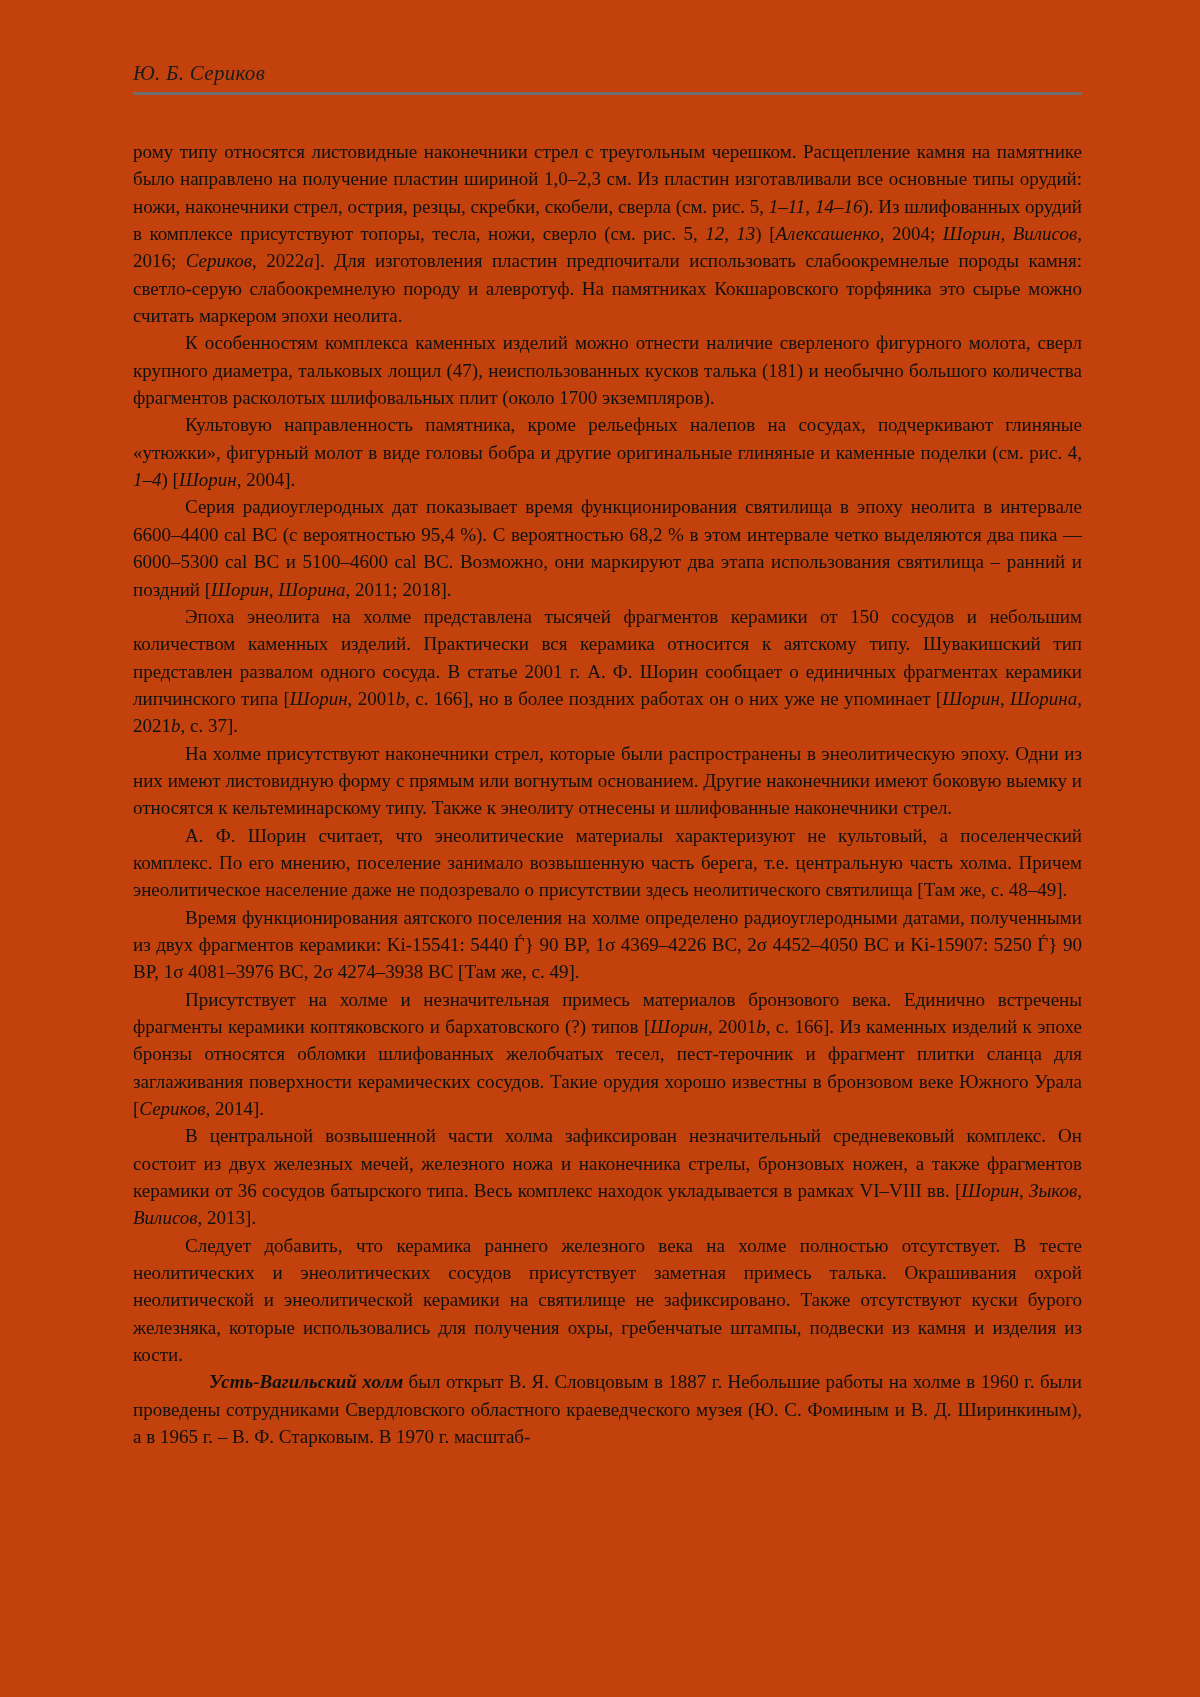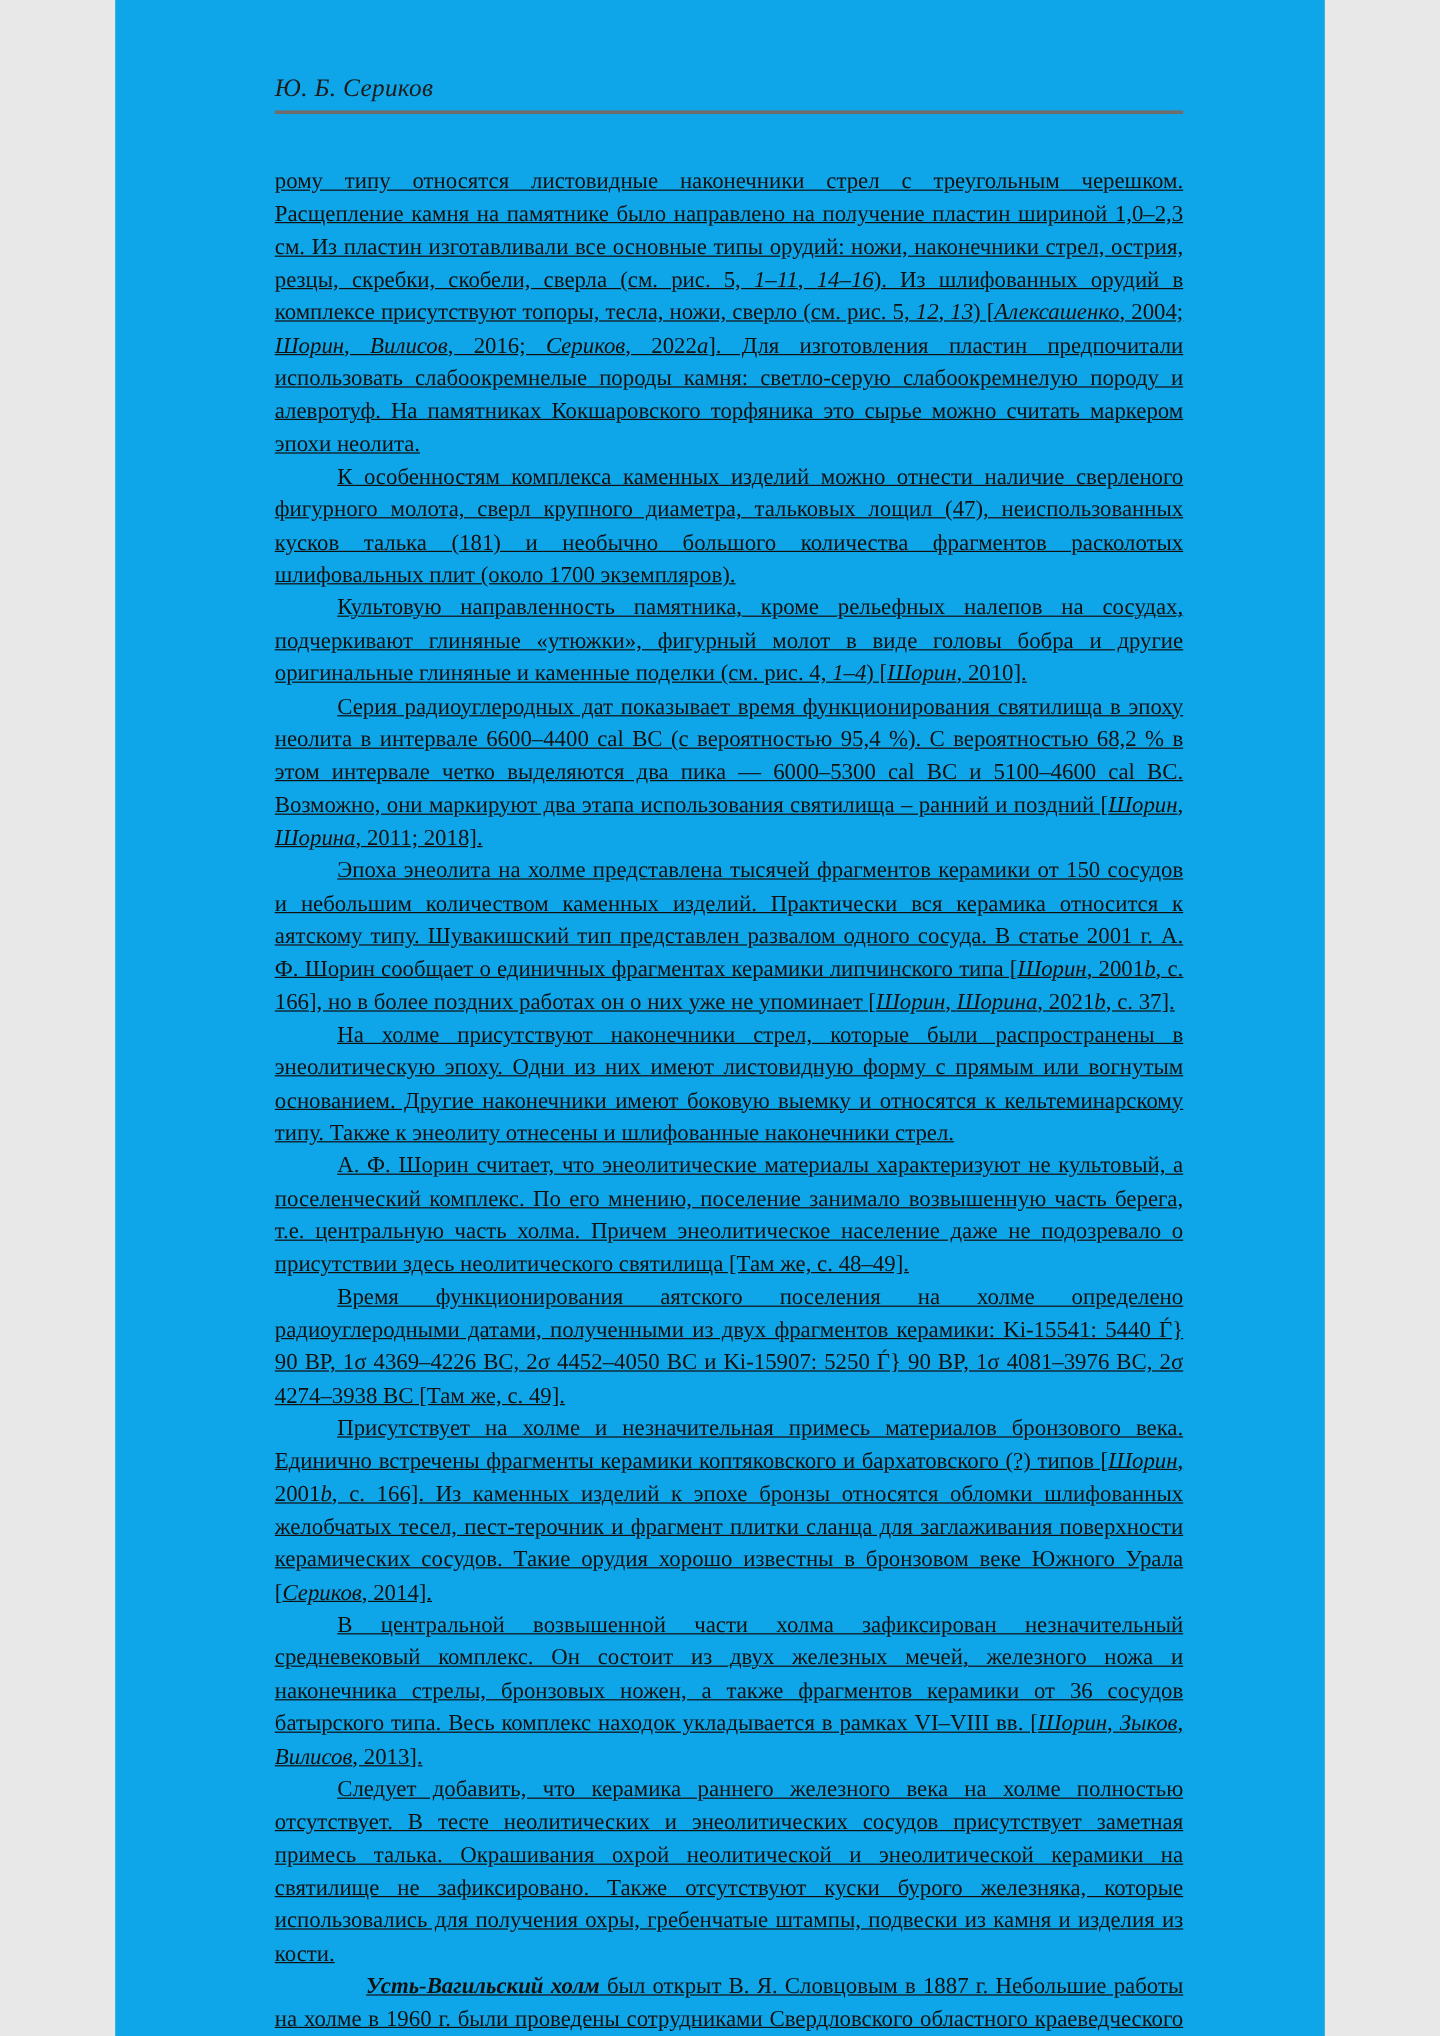--- a/index.html
+++ b/index.html
@@ -1,25 +1,24 @@
 <!DOCTYPE html>
 <html><head>
 <meta charset="utf-8">
 <style>
   html, body { margin: 0; padding: 0; background: #e8e8e8; }
   .page {
     position: relative;
-    width: 988px;
+    width: 1200px;
     height: 1697px;
     margin: 0 auto;
-    background: #0ea5e9;
+    background: #c2410c;
     font-family: "Liberation Serif", "DejaVu Serif", serif;
     color: #111111;
     overflow: hidden;
-    padding-left: 20px;
   }
   .running-header {
     position: absolute;
     left: 133px;
     right: 118px;
     top: 60px;
   }
   .author {
     font-style: italic;
     font-size: 21px;
@@ -33,21 +32,20 @@
     border-bottom: 3px solid #6e6e6e;
   }
   .body-text {
     position: absolute;
     left: 133px;
     right: 118px;
     top: 138px;
     font-size: 19px;
     line-height: 27.35px;
     text-align: justify;
-    text-decoration: underline;
   }
   .body-text p {
     margin: 0;
     padding: 0;
   }
   .body-text p.indent { text-indent: 52px; }
   .it { font-style: italic; }
   .bi { font-style: italic; font-weight: bold; margin-left: 24px; }
   .page-number {
     position: absolute;
@@ -65,21 +63,21 @@
 <div class="page">
 
   <div class="running-header">
     <div class="author">Ю. Б. Сериков</div>
     <div class="header-rule"></div>
   </div>
 
   <div class="body-text">
       <p class=""><span>рому типу относятся листовидные наконечники стрел с треугольным черешком. Расщепление камня на памятнике было направлено на получение пластин шириной 1,0–2,3 см. Из пластин изготавливали все основные типы орудий: ножи, наконечники стрел, острия, резцы, скребки, скобели, сверла (см. рис. 5, </span><span class="it">1–11</span><span>, </span><span class="it">14–16</span><span>). Из шлифованных орудий в комплексе присутствуют топоры, тесла, ножи, сверло (см. рис. 5, </span><span class="it">12</span><span>, </span><span class="it">13</span><span>) [</span><span class="it">Алексашенко</span><span>, 2004; </span><span class="it">Шорин</span><span>, </span><span class="it">Вилисов</span><span>, 2016; </span><span class="it">Сериков</span><span>, 2022</span><span class="it">а</span><span>]. Для изготовления пластин предпочитали использовать слабоокремнелые породы камня: светло-серую слабоокремнелую породу и алевротуф. На памятниках Кокшаровского торфяника это сырье можно считать маркером эпохи неолита.</span></p>
       <p class="indent"><span>К особенностям комплекса каменных изделий можно отнести наличие сверленого фигурного молота, сверл крупного диаметра, тальковых лощил (47), неиспользованных кусков талька (181) и необычно большого количества фрагментов расколотых шлифовальных плит (около 1700 экземпляров).</span></p>
-      <p class="indent"><span>Культовую направленность памятника, кроме рельефных налепов на сосудах, подчеркивают глиняные «утюжки», фигурный молот в виде головы бобра и другие оригинальные глиняные и каменные поделки (см. рис. 4, </span><span class="it">1–4</span><span>) [</span><span class="it">Шорин</span><span>, 2010].</span></p>
+      <p class="indent"><span>Культовую направленность памятника, кроме рельефных налепов на сосудах, подчеркивают глиняные «утюжки», фигурный молот в виде головы бобра и другие оригинальные глиняные и каменные поделки (см. рис. 4, </span><span class="it">1–4</span><span>) [</span><span class="it">Шорин</span><span>, 2004].</span></p>
       <p class="indent"><span>Серия радиоуглеродных дат показывает время функционирования святилища в эпоху неолита в интервале 6600–4400 cal BC (с вероятностью 95,4 %). С вероятностью 68,2 % в этом интервале четко выделяются два пика — 6000–5300 cal BC и 5100–4600 cal BC. Возможно, они маркируют два этапа использования святилища – ранний и поздний [</span><span class="it">Шорин</span><span>, </span><span class="it">Шорина</span><span>, 2011; 2018].</span></p>
       <p class="indent"><span>Эпоха энеолита на холме представлена тысячей фрагментов керамики от 150 сосудов и небольшим количеством каменных изделий. Практически вся керамика относится к аятскому типу. Шувакишский тип представлен развалом одного сосуда. В статье 2001 г. А. Ф. Шорин сообщает о единичных фрагментах керамики липчинского типа [</span><span class="it">Шорин</span><span>, 2001</span><span class="it">b</span><span>, с. 166], но в более поздних работах он о них уже не упоминает [</span><span class="it">Шорин</span><span>, </span><span class="it">Шорина</span><span>, 2021</span><span class="it">b</span><span>, с. 37].</span></p>
       <p class="indent"><span>На холме присутствуют наконечники стрел, которые были распространены в энеолитическую эпоху. Одни из них имеют листовидную форму с прямым или вогнутым основанием. Другие наконечники имеют боковую выемку и относятся к кельтеминарскому типу. Также к энеолиту отнесены и шлифованные наконечники стрел.</span></p>
       <p class="indent"><span>А. Ф. Шорин считает, что энеолитические материалы характеризуют не культовый, а поселенческий комплекс. По его мнению, поселение занимало возвышенную часть берега, т.е. центральную часть холма. Причем энеолитическое население даже не подозревало о присутствии здесь неолитического святилища [Там же, с. 48–49].</span></p>
       <p class="indent"><span>Время функционирования аятского поселения на холме определено радиоуглеродными датами, полученными из двух фрагментов керамики: Ki-15541: 5440 Ѓ} 90 BP, 1σ 4369–4226 BC, 2σ 4452–4050 BC и Ki-15907: 5250 Ѓ} 90 BP, 1σ 4081–3976 BC, 2σ 4274–3938 BC [Там же, с. 49].</span></p>
       <p class="indent"><span>Присутствует на холме и незначительная примесь материалов бронзового века. Единично встречены фрагменты керамики коптяковского и бархатовского (?) типов [</span><span class="it">Шорин</span><span>, 2001</span><span class="it">b</span><span>, с. 166]. Из каменных изделий к эпохе бронзы относятся обломки шлифованных желобчатых тесел, пест-терочник и фрагмент плитки сланца для заглаживания поверхности керамических сосудов. Такие орудия хорошо известны в бронзовом веке Южного Урала [</span><span class="it">Сериков</span><span>, 2014].</span></p>
       <p class="indent"><span>В центральной возвышенной части холма зафиксирован незначительный средневековый комплекс. Он состоит из двух железных мечей, железного ножа и наконечника стрелы, бронзовых ножен, а также фрагментов керамики от 36 сосудов батырского типа. Весь комплекс находок укладывается в рамках VI–VIII вв. [</span><span class="it">Шорин</span><span>, </span><span class="it">Зыков</span><span>, </span><span class="it">Вилисов</span><span>, 2013].</span></p>
       <p class="indent"><span>Следует добавить, что керамика раннего железного века на холме полностью отсутствует. В тесте неолитических и энеолитических сосудов присутствует заметная примесь талька. Окрашивания охрой неолитической и энеолитической керамики на святилище не зафиксировано. Также отсутствуют куски бурого железняка, которые использовались для получения охры, гребенчатые штампы, подвески из камня и изделия из кости.</span></p>
       <p class="indent"><span class="bi">Усть-Вагильский холм</span><span> был открыт В. Я. Словцовым в 1887 г. Небольшие работы на холме в 1960 г. были проведены сотрудниками Свердловского областного краеведческого музея (Ю. С. Фоминым и В. Д. Ширинкиным), а в 1965 г. – В. Ф. Старковым. В 1970 г. масштаб-</span></p>
     </div>

